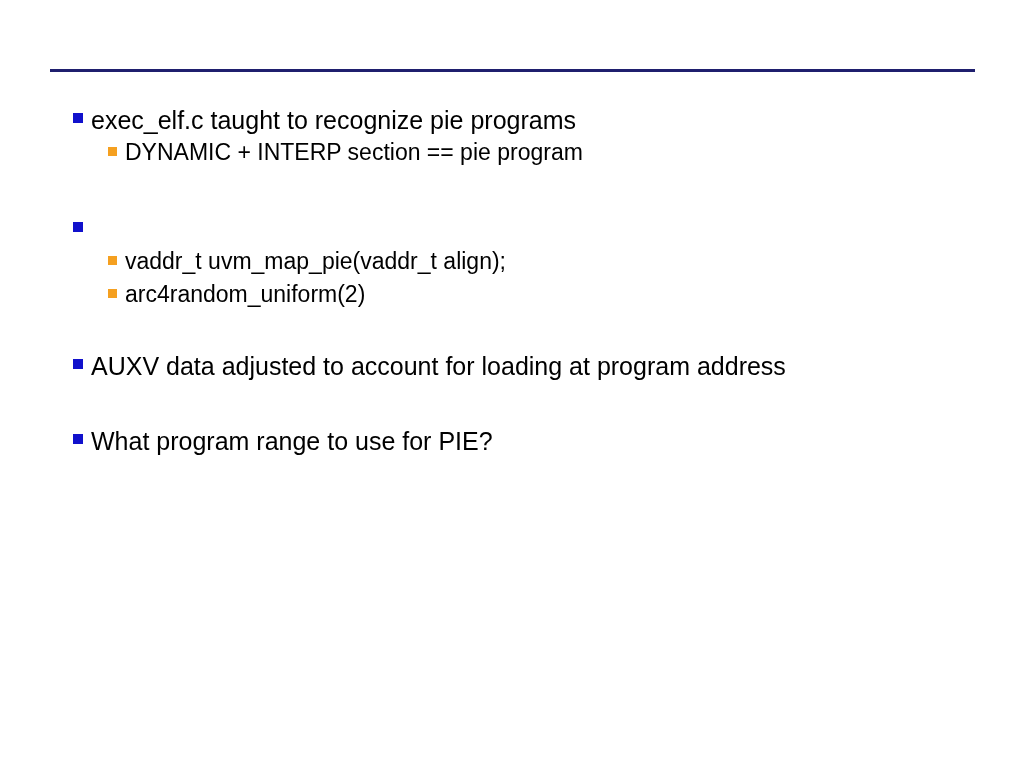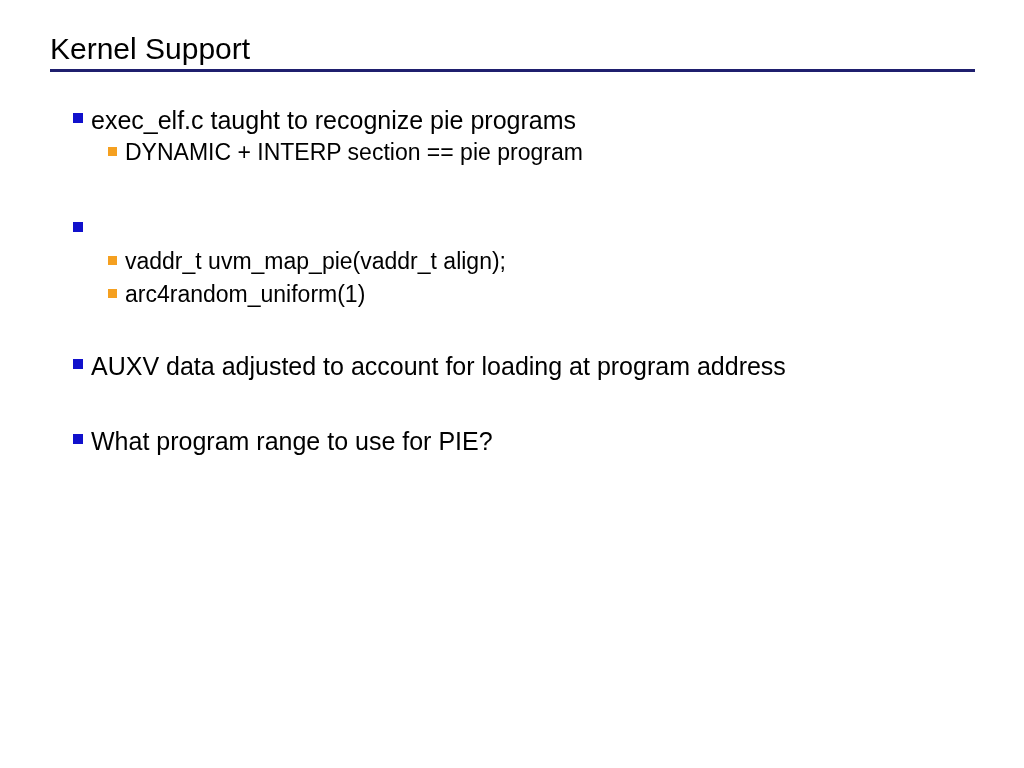--- a/index.html
+++ b/index.html
@@ -101,23 +101,20 @@
   .gap-lg { height: 43px; }
   .gap-md { height: 38px; }
   .gap-sm { height: 42px; }
   .spacer { width: 100%; }
 </style>
 </head>
 <body>
 
 <div id="slide">
 
-  <div id="title-block">
-    <div id="slide-title">Kernel Support</div>
-  </div>
   <div id="title-rule"></div>
 
   <div id="body">
 
     <div class="bullet-group">
       <div class="bullet-line lvl1">
         <span class="marker"></span>
         <span class="text">exec_elf.c taught to recognize pie programs</span>
       </div>
       <div class="bullet-line lvl2">
@@ -131,21 +128,21 @@
     <div class="bullet-group">
       <div class="bullet-line lvl1">
         <span class="marker"></span>
       </div>
       <div class="bullet-line lvl2">
         <span class="marker"></span>
         <span class="text">vaddr_t uvm_map_pie(vaddr_t align);</span>
       </div>
       <div class="bullet-line lvl2">
         <span class="marker"></span>
-        <span class="text">arc4random_uniform(1)</span>
+        <span class="text">arc4random_uniform(2)</span>
       </div>
     </div>
 
     <div class="spacer gap-md"></div>
 
     <div class="bullet-group">
       <div class="bullet-line lvl1">
         <span class="marker"></span>
         <span class="text"> AUXV data adjusted to account for loading at program address</span>
       </div>

